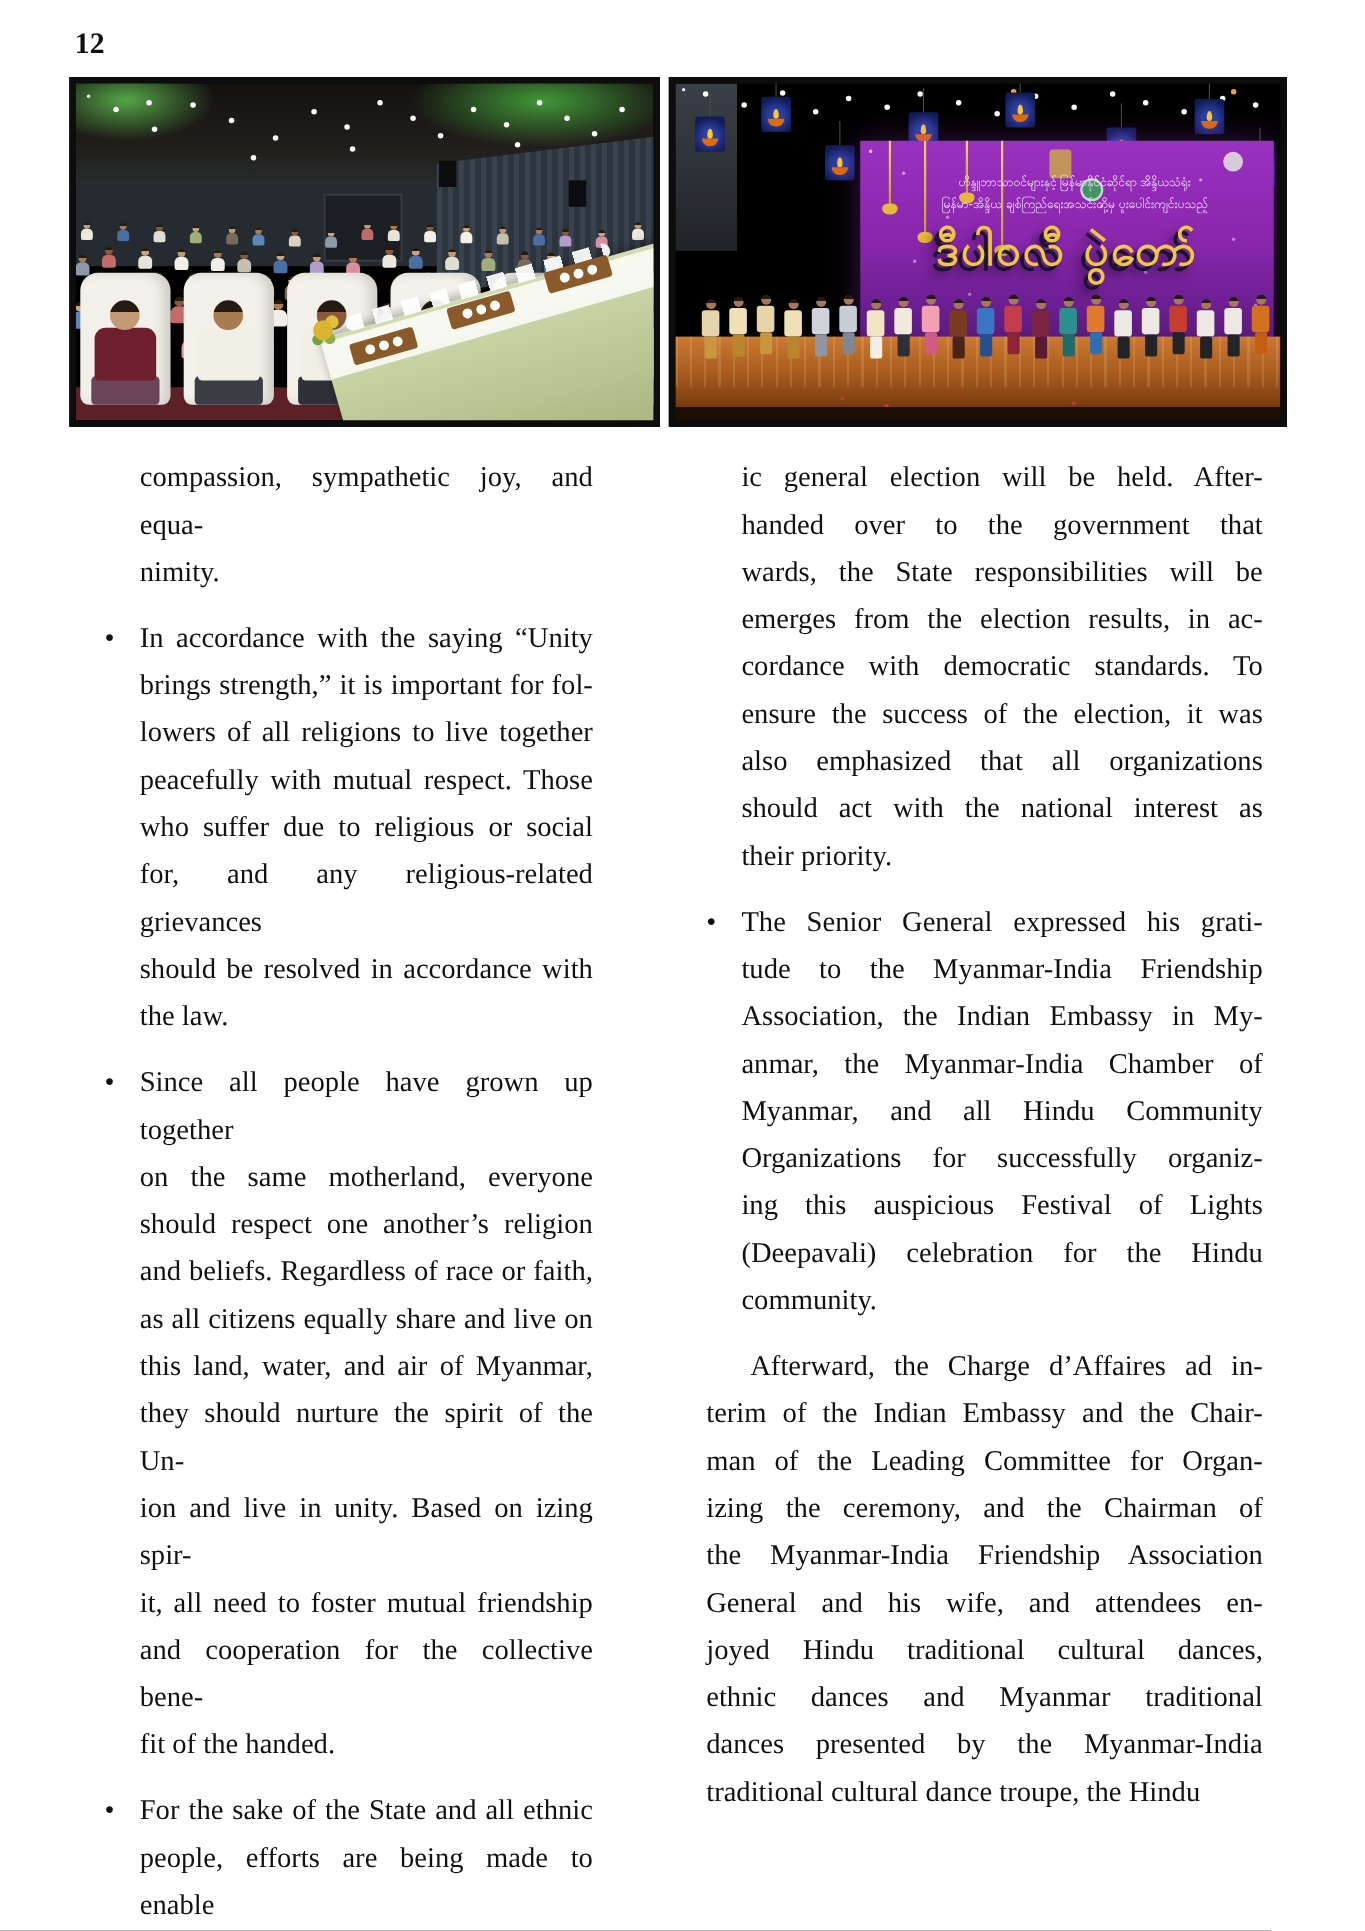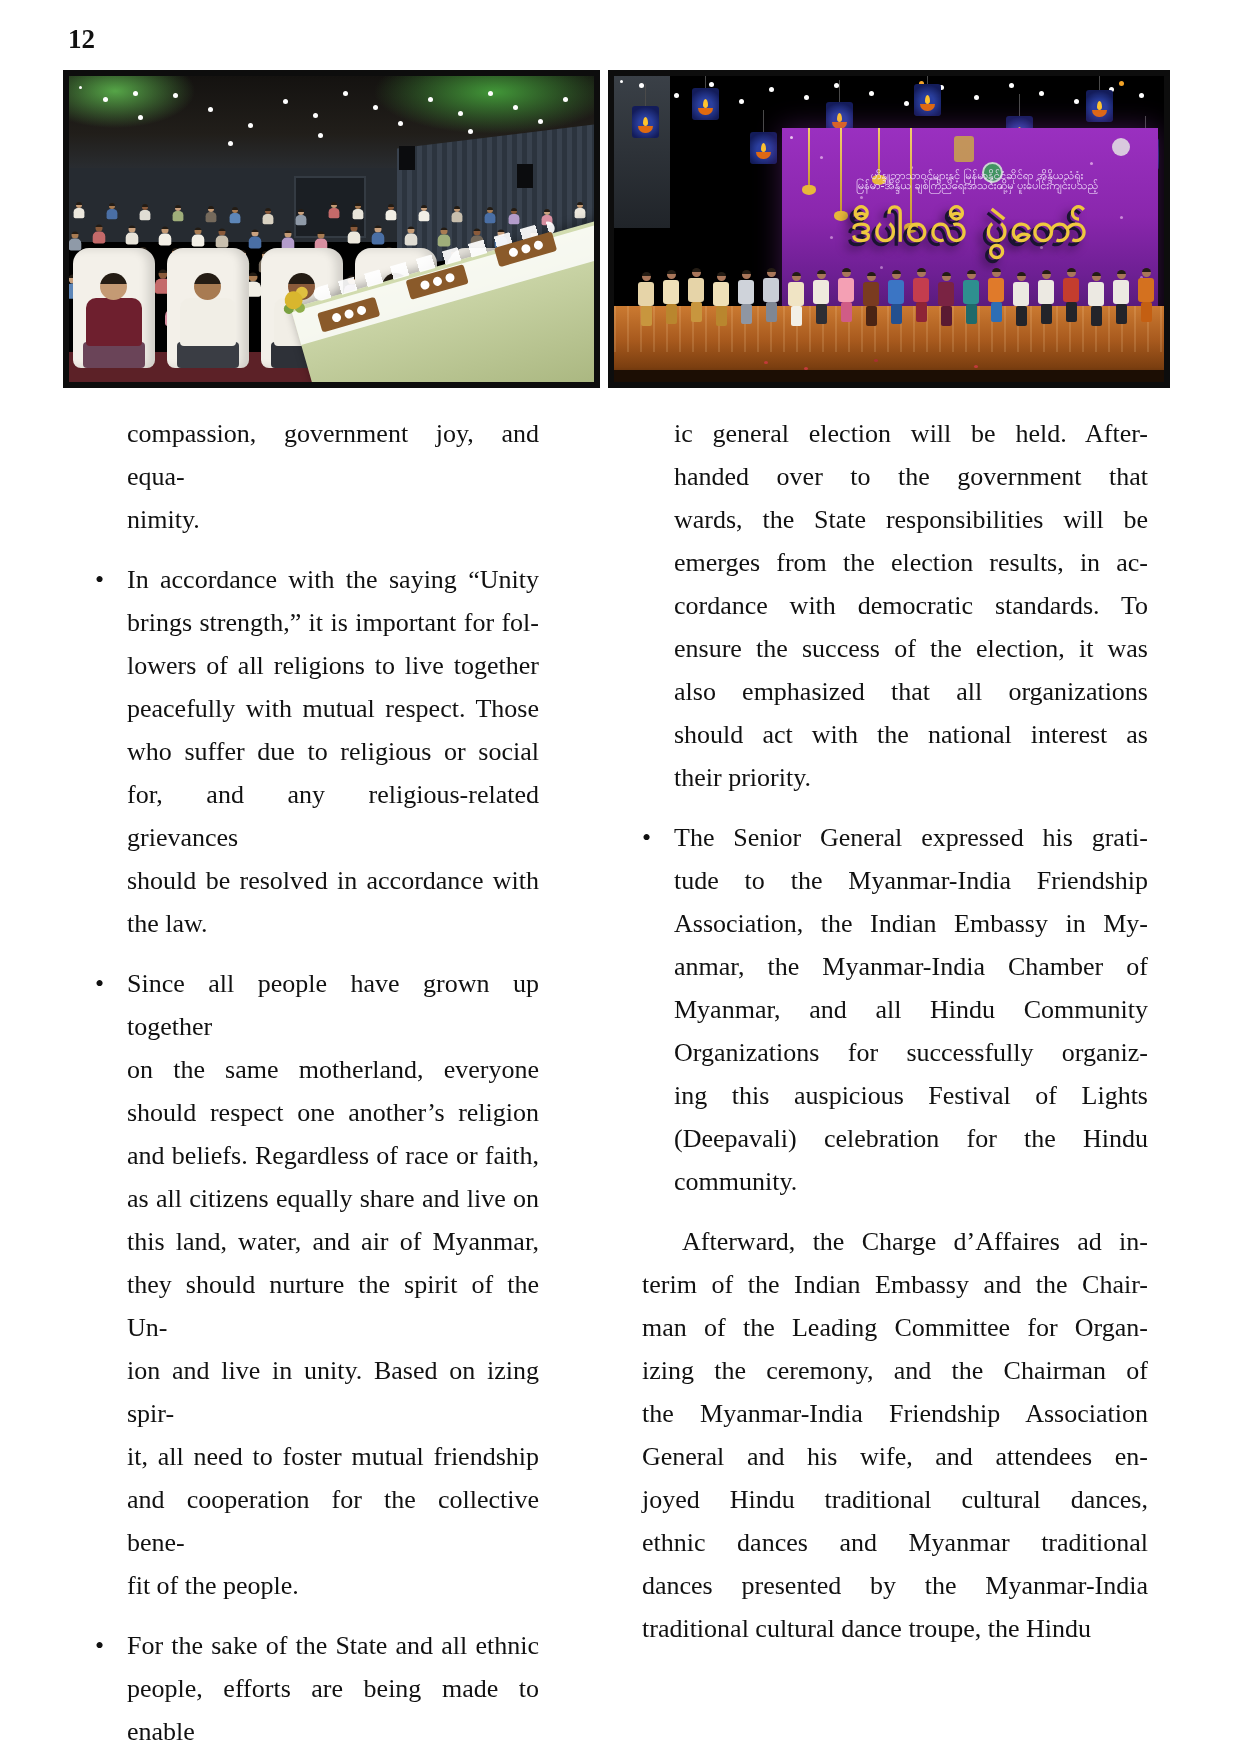--- a/index.html
+++ b/index.html
@@ -562,21 +562,21 @@
 
       <div class="pr-screen">
         <div class="pr-sparkles"></div>
         <div class="hang" style="left:26px;height:58px;"></div>
         <div class="hang" style="left:58px;height:84px;"></div>
         <div class="hang" style="left:96px;height:48px;"></div>
         <div class="hang" style="left:128px;height:96px;"></div>
         <div class="pr-emblem"></div>
         <div class="pr-logo-round"></div>
         <div class="pr-logo-green"></div>
-        <div class="pr-line" style="top:40px;">ဟိန္ဒူဘာသာဝင်များနှင့် မြန်မာနိုင်ငံဆိုင်ရာ အိန္ဒိယသံရုံး</div>
+        <div class="pr-line" style="top:30px;font-family:Liberation Serif, serif;">ဟိန္ဒူဘာသာဝင်များနှင့် မြန်မာနိုင်ငံဆိုင်ရာ အိန္ဒိယသံရုံး</div>
         <div class="pr-line" style="top:50px;">မြန်မာ-အိန္ဒိယ ချစ်ကြည်ရေးအသင်းတို့မှ ပူးပေါင်းကျင်းပသည့်</div>
         <div class="pr-title">ဒီပါဝလီ ပွဲတော်</div>
       </div>
 
       <div class="pr-floor"></div>
       <div class="pr-petals"></div>
       <div class="pr-performers" id="performers">
           <div class="pf" style="height: 52px;">
             <div class="pf-h" style="background: linear-gradient(rgb(36, 28, 20) 40%, rgb(169, 118, 90) 40%);"></div>
             <div class="pf-t" style="background: rgb(230, 212, 168);"></div>
@@ -683,21 +683,21 @@
             <div class="pf-b" style="background: rgb(196, 95, 18);"></div>
           </div>
         </div>
       <div class="pr-lip"></div>
     </div>
   </div>
 
   <div class="col col-left">
     <div class="para first indented">
       <div class="lines">
-          <div class="ln">compassion, government joy, and equa-</div>
+          <div class="ln">compassion, sympathetic joy, and equa-</div>
           <div class="ln last">nimity.</div>
         </div>
     </div>
     <div class="para bullet-para">
       <div class="bullet-marker">•</div>
       <div class="lines">
           <div class="ln">In accordance with the saying “Unity</div>
           <div class="ln">brings strength,” it is important for fol-</div>
           <div class="ln">lowers of all religions to live together</div>
           <div class="ln">peacefully with mutual respect. Those</div>
@@ -713,21 +713,21 @@
           <div class="ln">Since all people have grown up together</div>
           <div class="ln">on the same motherland, everyone</div>
           <div class="ln">should respect one another’s religion</div>
           <div class="ln">and beliefs. Regardless of race or faith,</div>
           <div class="ln">as all citizens equally share and live on</div>
           <div class="ln">this land, water, and air of Myanmar,</div>
           <div class="ln">they should nurture the spirit of the Un-</div>
           <div class="ln">ion and live in unity. Based on izing spir-</div>
           <div class="ln">it, all need to foster mutual friendship</div>
           <div class="ln">and cooperation for the collective bene-</div>
-          <div class="ln last">fit of the people.</div>
+          <div class="ln last">fit of the handed.</div>
         </div>
     </div>
     <div class="para bullet-para">
       <div class="bullet-marker">•</div>
       <div class="lines">
           <div class="ln">For the sake of the State and all ethnic</div>
           <div class="ln">people, efforts are being made to enable</div>
         </div>
     </div>
   </div>

